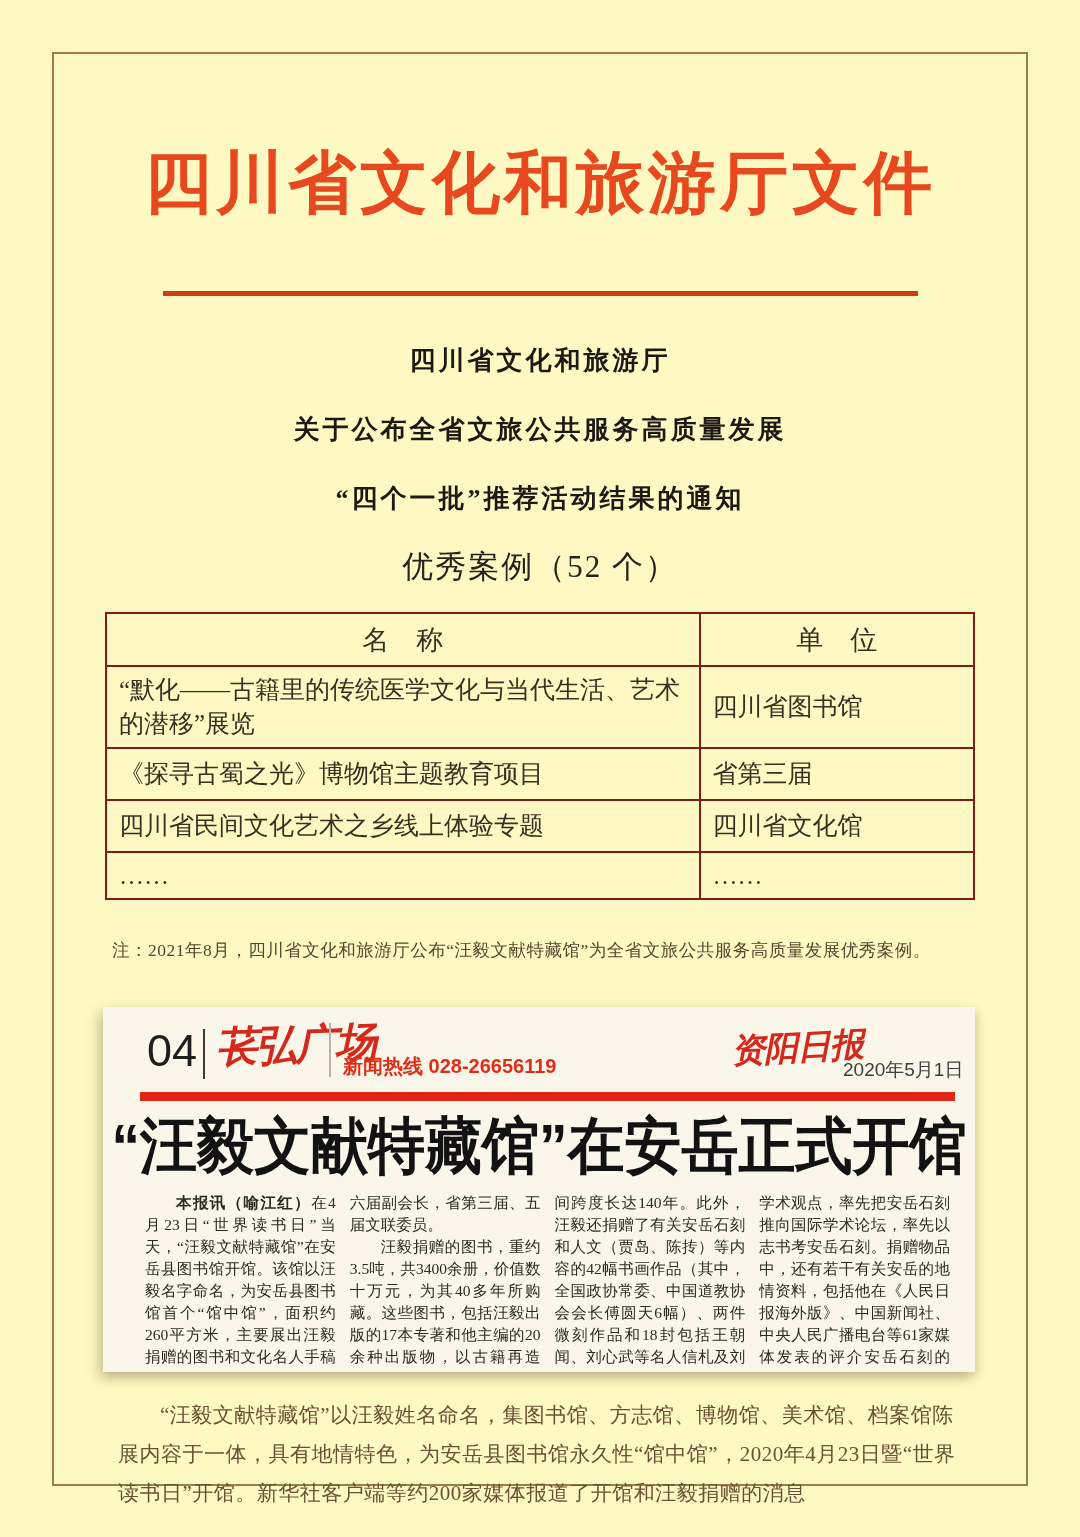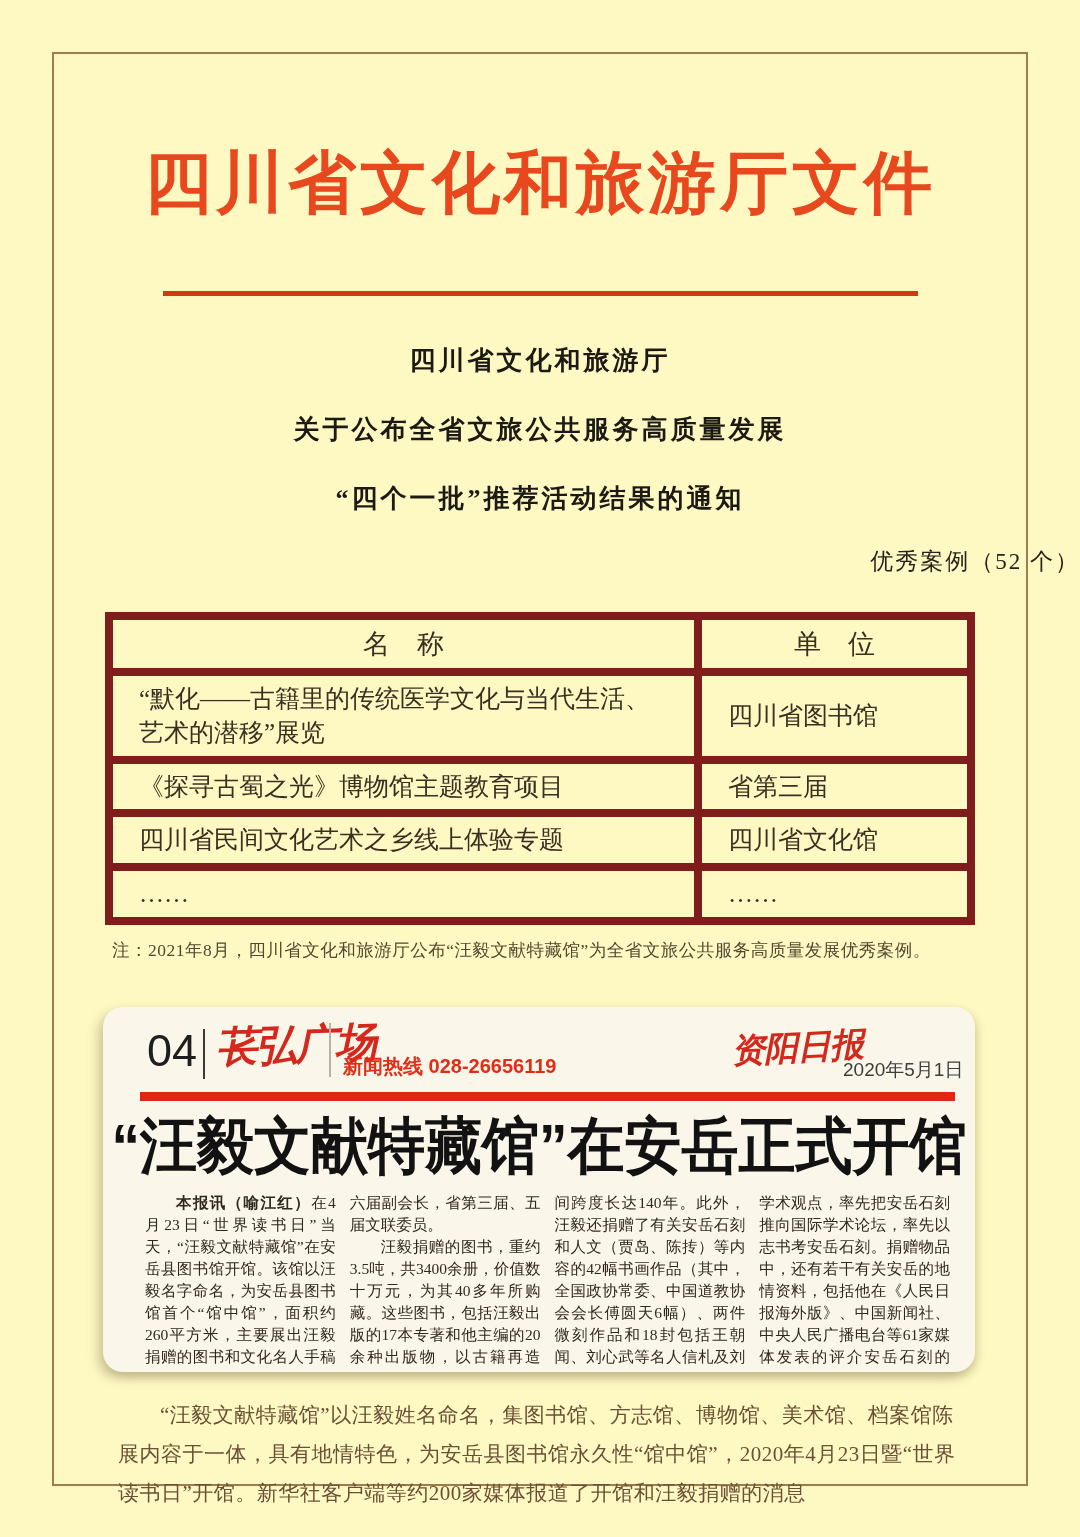--- a/index.html
+++ b/index.html
@@ -8,40 +8,40 @@
   .frame { position:absolute; left:52px; top:52px; width:976px; height:1434px; border:2px solid #9d7d50; }
 
   .doc-title { position:absolute; top:138px; left:0; width:100%; text-align:center;
     font-size:68px; font-weight:bold; color:#e8481e; letter-spacing:4px; }
   .doc-number { position:absolute; top:250px; left:0; width:100%; text-align:center;
     font-size:27px; color:#2a241c; letter-spacing:2px; }
   .red-rule { position:absolute; top:291px; left:163px; width:755px; height:5px; background:#cf3c13; }
 
   .headings { position:absolute; top:326px; left:0; width:100%; text-align:center;
     font-size:26px; font-weight:bold; color:#1d1a15; line-height:69px; letter-spacing:3px; }
-  .subtitle { position:absolute; top:546px; left:0; width:100%; text-align:right;
-    font-size:23px; color:#27221b; letter-spacing:2px; }
+  .subtitle { position:absolute; top:546px; left:0; width:100%; text-align:center;
+    font-size:31px; color:#27221b; letter-spacing:2px; }
 
   table.case-table { position:absolute; top:612px; left:105px; width:870px;
     border-collapse:collapse; font-size:25px; color:#3a2f21; }
-  .case-table th, .case-table td { border:8px solid #7f1d1d; padding:6px 26px; vertical-align:middle; }
+  .case-table th, .case-table td { border:2px solid #7f1d1d; padding:6px 12px; vertical-align:middle; }
   .case-table th { font-weight:normal; text-align:center; height:53px; font-size:27px; }
   .case-table col.c-name { width:595px; }
   .case-table col.c-unit { width:275px; }
   .case-table tr.hl td { background:#c7a46e; color:#44351f; }
   .case-table td { height:52px; line-height:1.35; }
   .case-table tr.r1 td { height:48px; }
   .case-table tr.r2 td { height:77px; }
   .case-table tr.r5 td { height:35px; }
 
   .note { position:absolute; top:938px; left:112px; width:860px;
     font-size:17.5px; color:#54462f; letter-spacing:.5px; }
 
   .clip { position:absolute; top:1007px; left:103px; width:872px; height:365px;
-    background:#fbf6ea; box-shadow:-5px 6px 12px rgba(95,75,45,.28), 3px 4px 9px rgba(95,75,45,.18);border-radius:20px; }
+    background:#fbf6ea; box-shadow:-5px 6px 12px rgba(95,75,45,.28), 3px 4px 9px rgba(95,75,45,.18); }
   .clip-head { position:absolute; top:0; left:0; width:100%; height:86px; }
   .pg-num { position:absolute; left:44px; top:18px; font-size:45px; color:#1e1e1e;
     font-family:"Liberation Sans","DejaVu Sans",sans-serif; }
   .vdiv1 { position:absolute; left:100px; top:22px; width:2px; height:50px; background:#3a3a3a; }
   .sec-logo { position:absolute; left:112px; top:10px; font-size:42px; color:#d5281c;
     font-style:italic; font-weight:bold; letter-spacing:-2px; transform:rotate(-2deg); }
   .vdiv2 { position:absolute; left:226px; top:16px; width:2px; height:54px; background:#b9b3a6; }
   .hotline { position:absolute; left:240px; top:46px; font-size:20px; font-weight:bold; color:#e02d18;
     font-family:"Liberation Sans","DejaVu Sans",sans-serif; }
   .masthead { position:absolute; left:628px; top:18px; font-size:34px; color:#d5281c;

